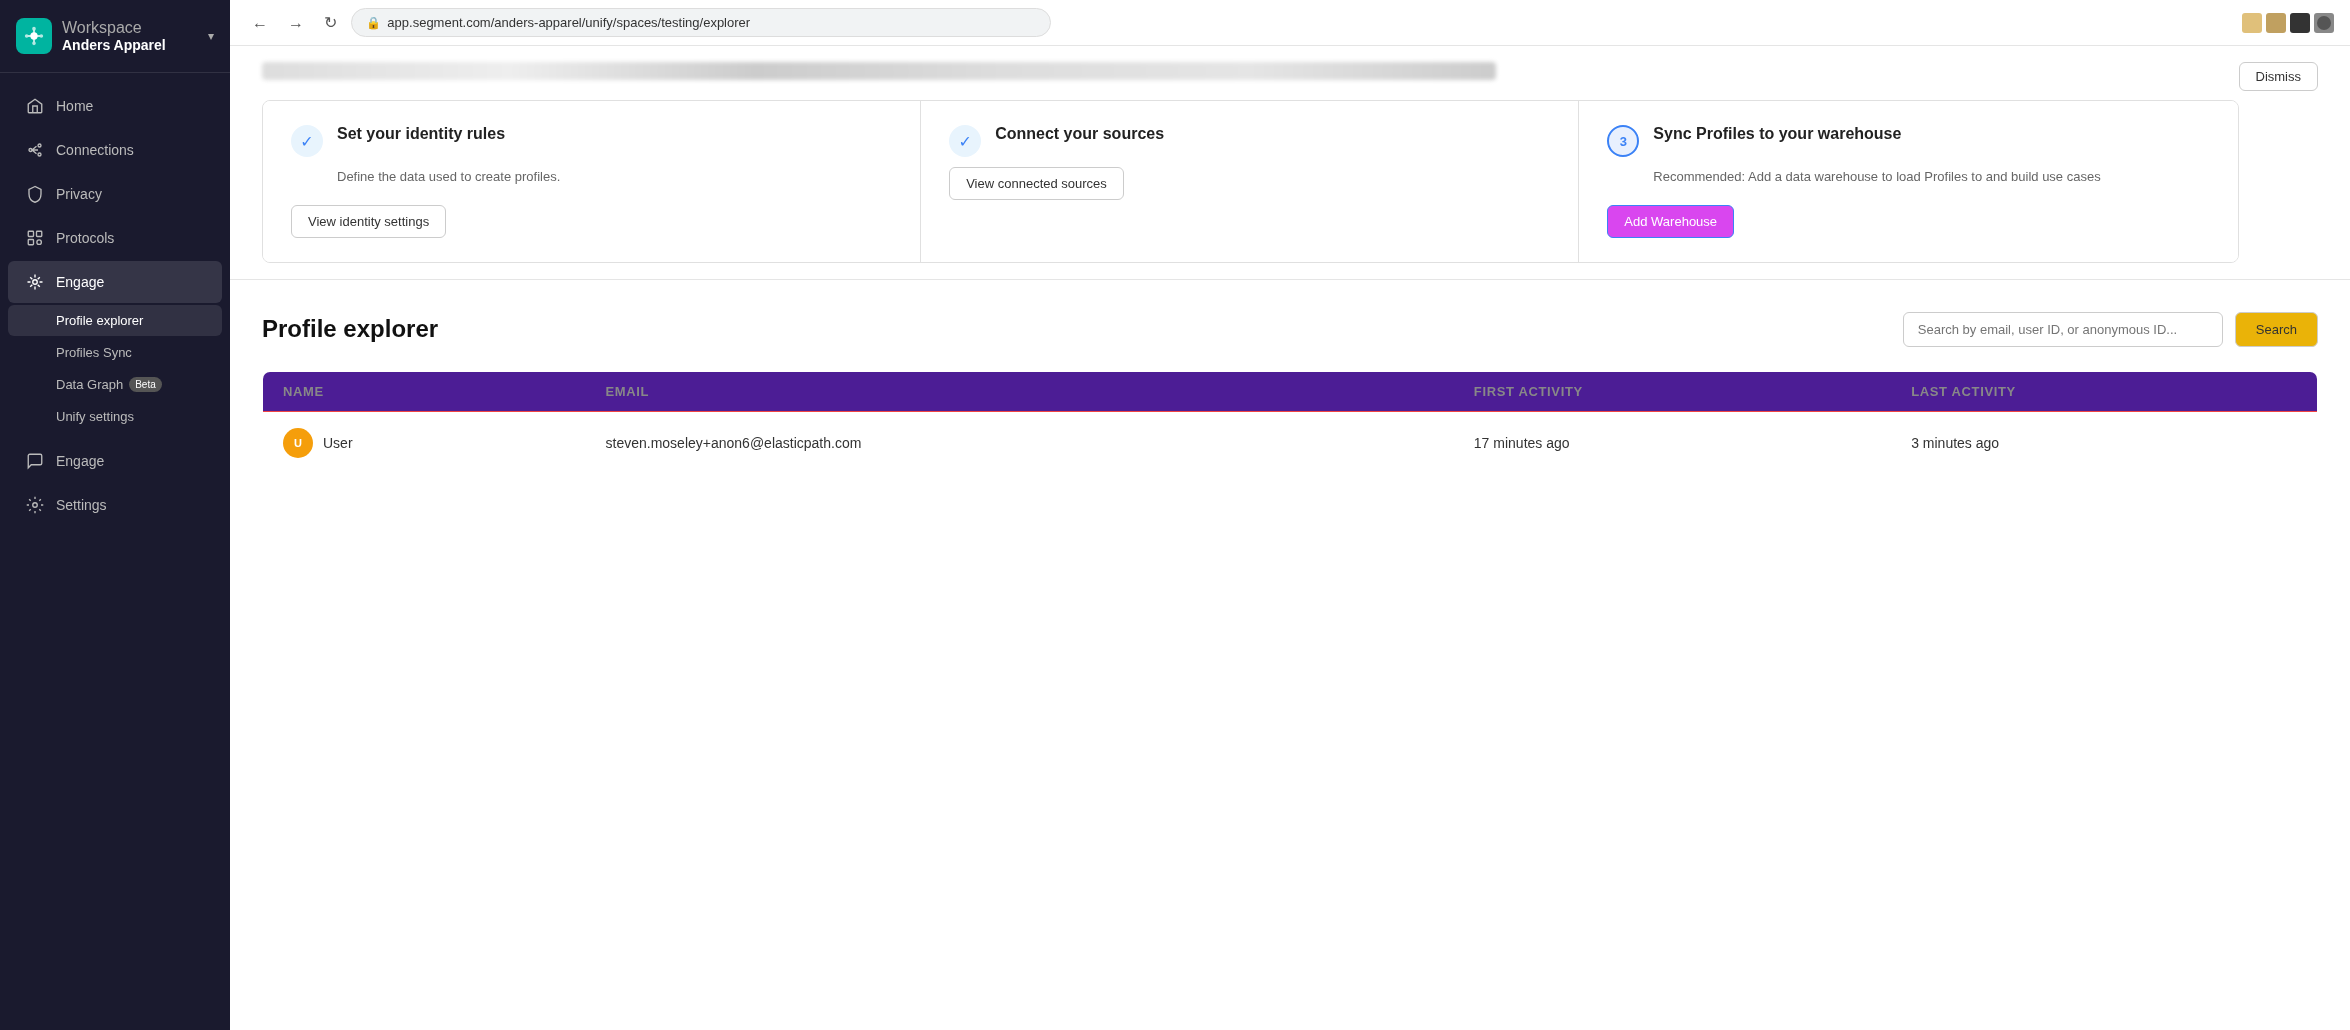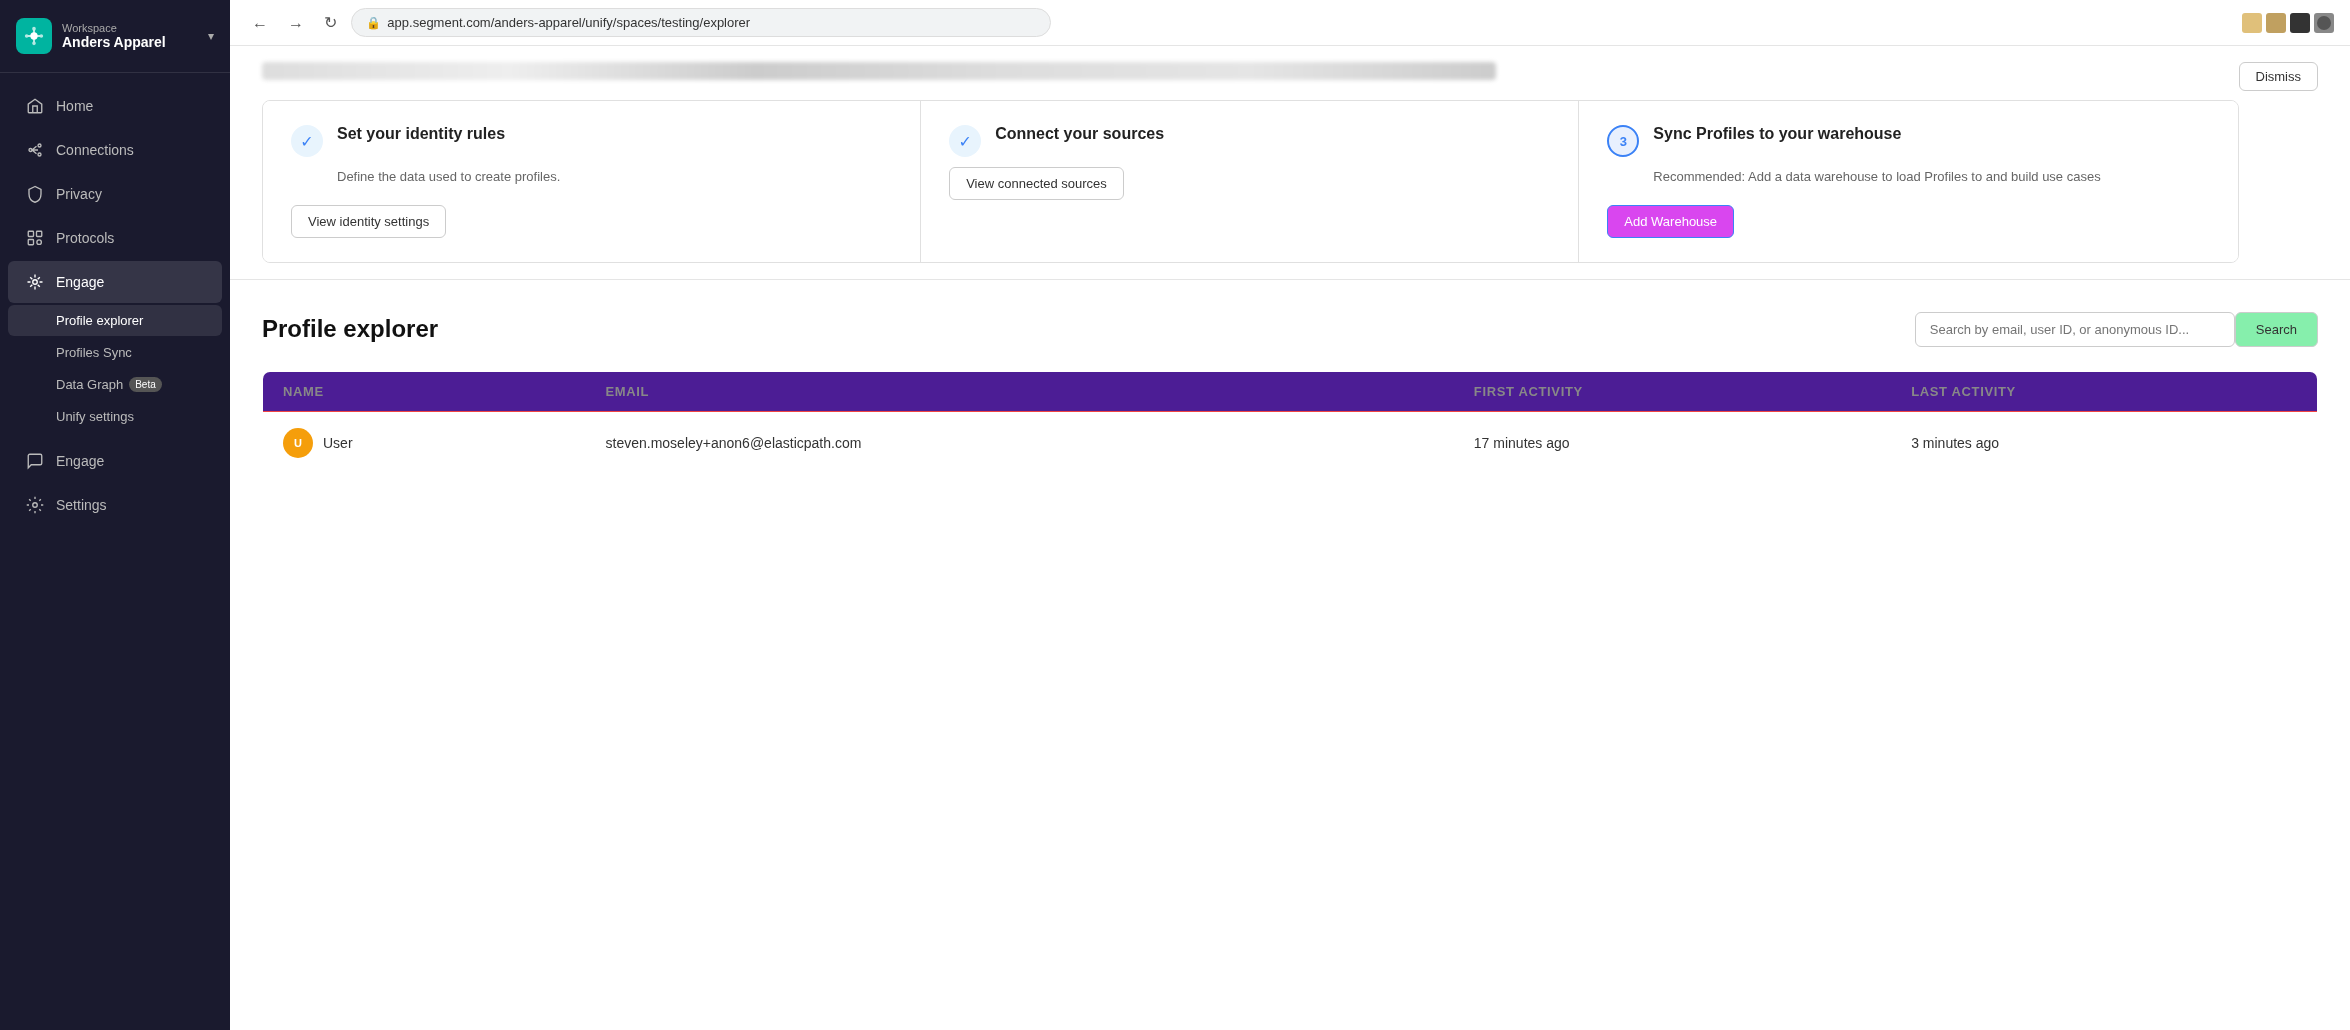--- a/index.html
+++ b/index.html
@@ -29,21 +29,21 @@
       background: #00b4a0;
       border-radius: 8px;
       display: flex;
       align-items: center;
       justify-content: center;
       margin-right: 10px;
       flex-shrink: 0;
     }
     .sidebar-workspace-icon svg { width: 22px; height: 22px; }
     .sidebar-workspace-info { flex: 1; }
-    .sidebar-workspace-label { font-size: 11px; color: #aaa; }
+    .sidebar-workspace-label { font-size: 16px; color: #aaa; }
     .sidebar-workspace-name { font-size: 14px; font-weight: 600; color: #fff; }
     .sidebar-workspace-chevron { color: #aaa; font-size: 12px; }
 
     .sidebar-nav { padding: 10px 0; flex: 1; }
     .sidebar-item {
       display: flex;
       align-items: center;
       padding: 10px 16px;
       cursor: pointer;
       color: #bbb;
@@ -206,34 +206,34 @@
       justify-content: space-between;
       margin-bottom: 24px;
     }
     .explorer-title {
       font-size: 24px;
       font-weight: 700;
       color: #111;
     }
     .search-container {
       display: flex;
-      gap: 0;
+      gap: 12px;
     }
     .search-input {
       width: 320px;
       padding: 9px 14px;
       border: 1px solid #ccc;
       border-radius: 6px;
       font-size: 13px;
       color: #555;
       outline: none;
     }
     .search-btn {
       padding: 9px 20px;
-      background: #86efac;
+      background: #eab308;
       border: 1px solid #ccc;
       border-radius: 6px;
       font-size: 13px;
       font-weight: 500;
       cursor: pointer;
       color: #333;
     }
 
     
     .profiles-table {

